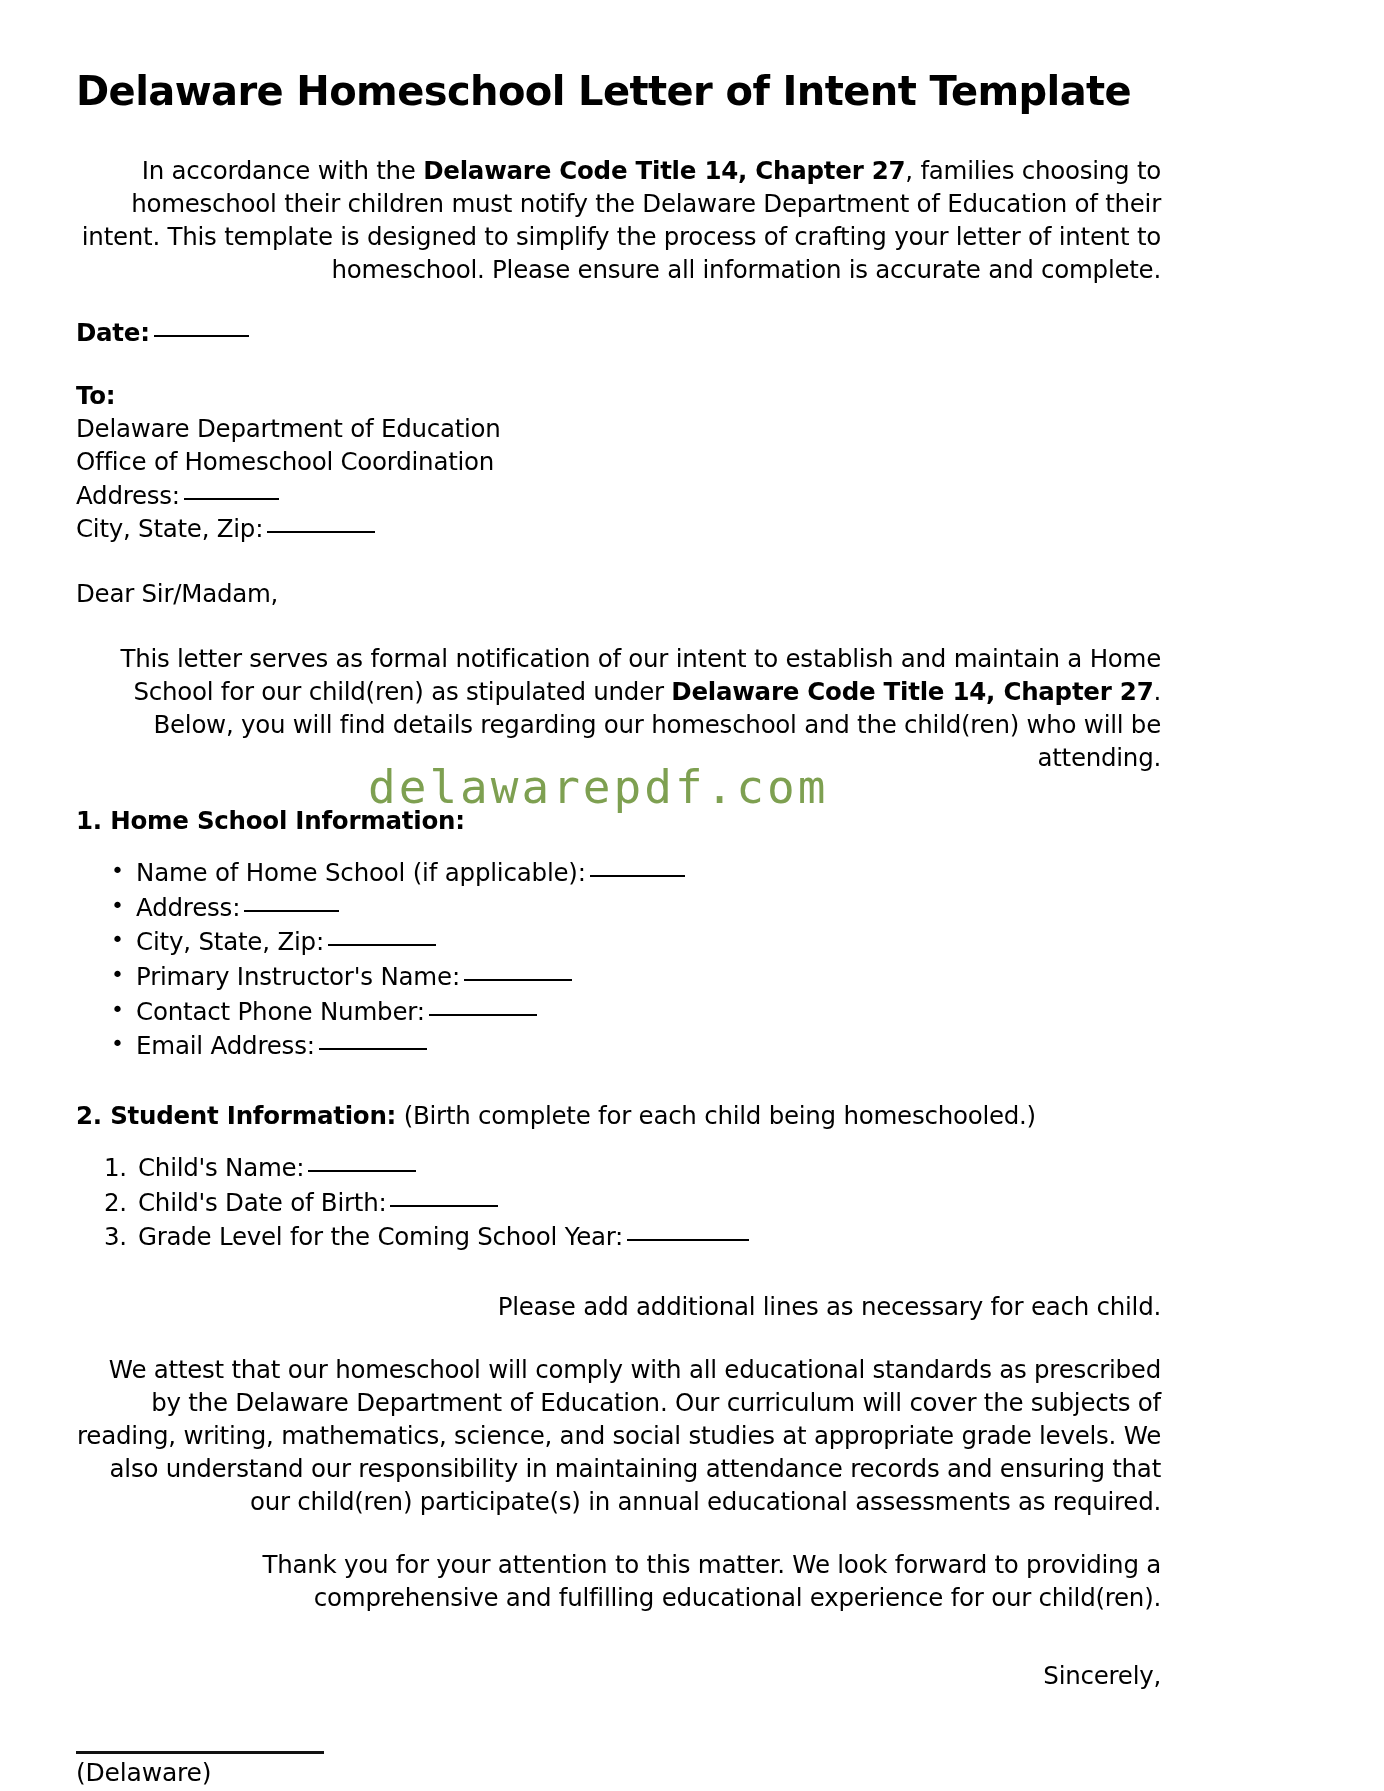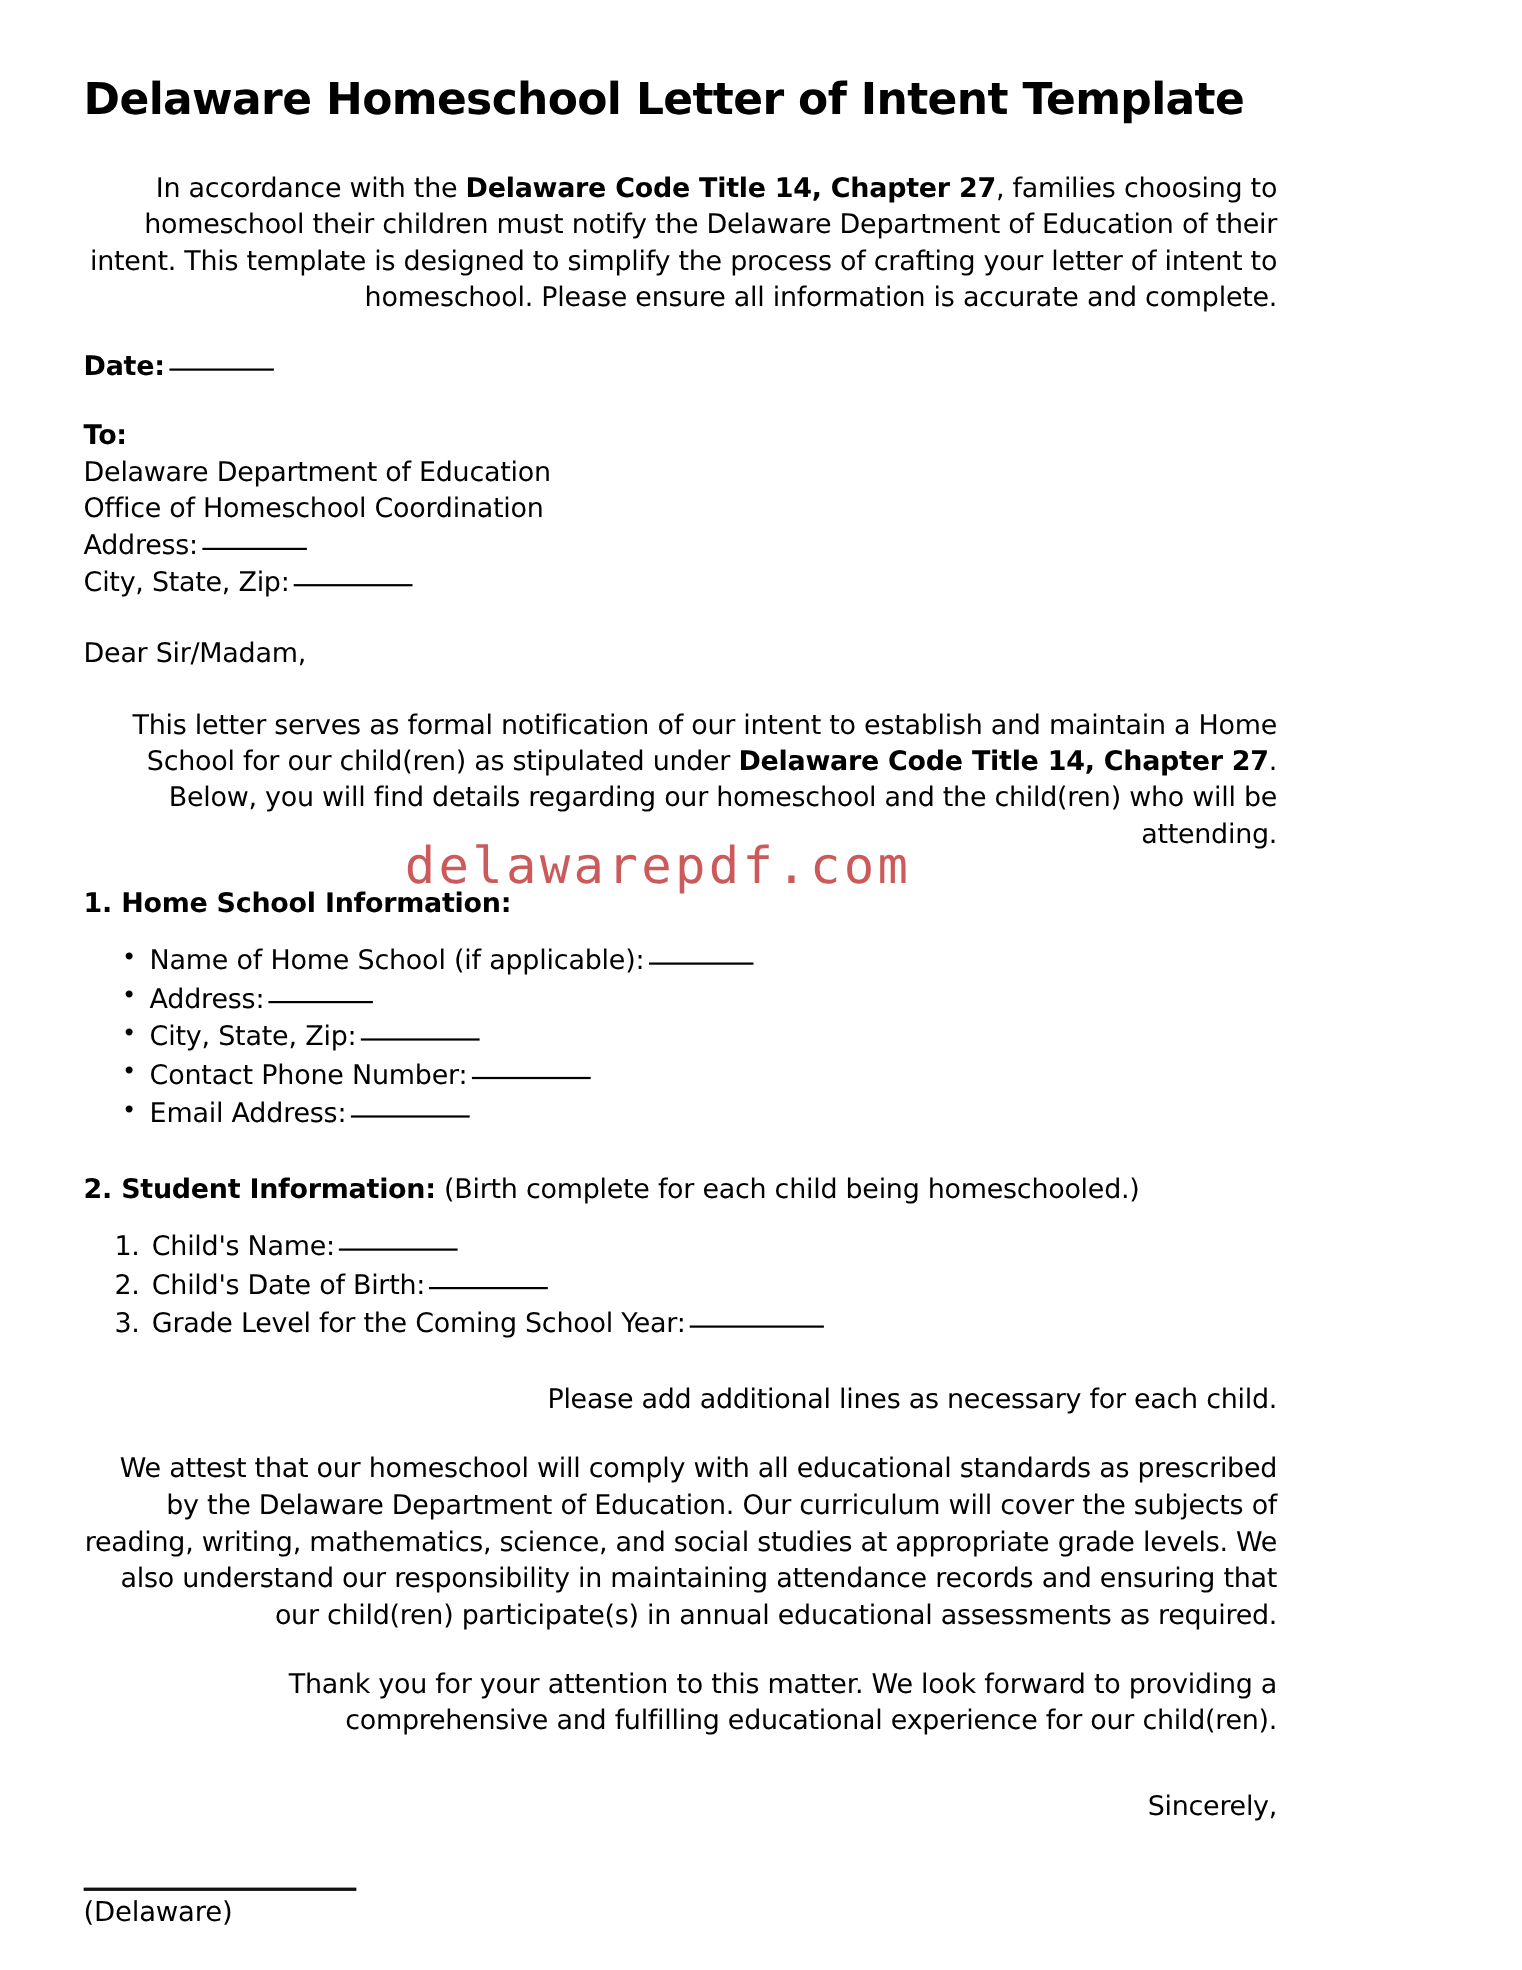--- a/index.html
+++ b/index.html
@@ -130,21 +130,21 @@
     letter-spacing: -0.2px;
   }
 
   .watermark {
     position: absolute;
     left: 368px;
     top: 760px;
     font-family: "DejaVu Sans Mono", monospace;
     font-size: 46px;
     letter-spacing: 3px;
-    color: #b91c1c;
+    color: #4d7c0f;
     opacity: 0.72;
     white-space: nowrap;
     pointer-events: none;
     user-select: none;
   }
 </style>
 </head>
 <body>
 
 <div class="page">
@@ -172,20 +172,21 @@
     <div class="gap-lg"></div>
 
     <p class="body-par"><span>This letter serves as formal notification of our intent to establish and maintain a Home School for our child(ren) as stipulated under </span><span class="bold">Delaware Code Title 14, Chapter 27</span><span>. Below, you will find details regarding our homeschool and the child(ren) who will be attending.</span></p>
 
     <p class="blk bold">1. Home School Information:</p>
 
     <ul class="bullets">
       <li><span>Name of Home School (if applicable):</span><span class="blank b-sm"></span></li>
       <li><span>Address:</span><span class="blank b-sm"></span></li>
       <li><span>City, State, Zip:</span><span class="blank b-md"></span></li>
+      <li><span>Primary Instructor's Name:</span><span class="blank b-md"></span></li>
       <li><span>Contact Phone Number:</span><span class="blank b-md"></span></li>
       <li><span>Email Address:</span><span class="blank b-md"></span></li>
     </ul>
 
     <div class="gap-lg"></div>
 
     <p class="blk"><span class="bold">2. Student Information:</span><span> (Birth complete for each child being homeschooled.)</span></p>
 
     <ol class="numbers">
       <li><span>Child's Name:</span><span class="blank b-md"></span></li>

